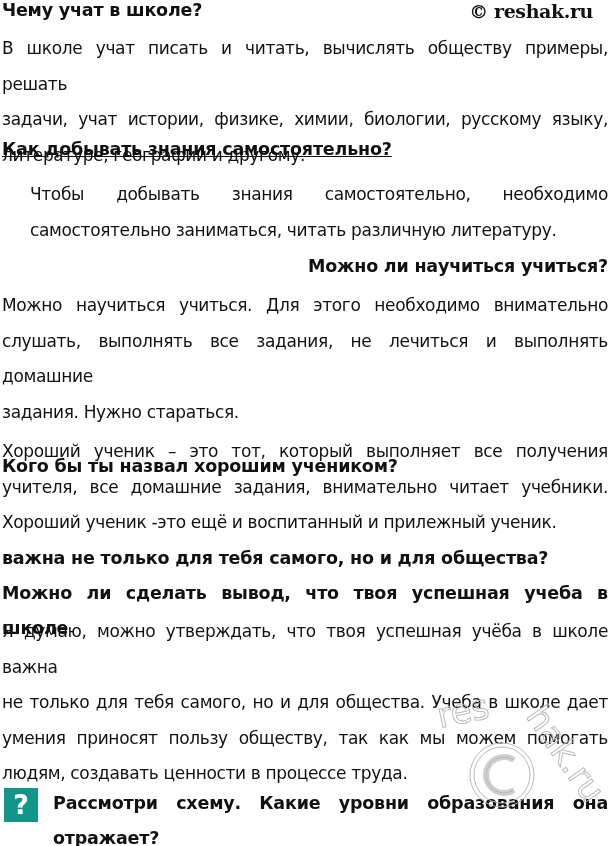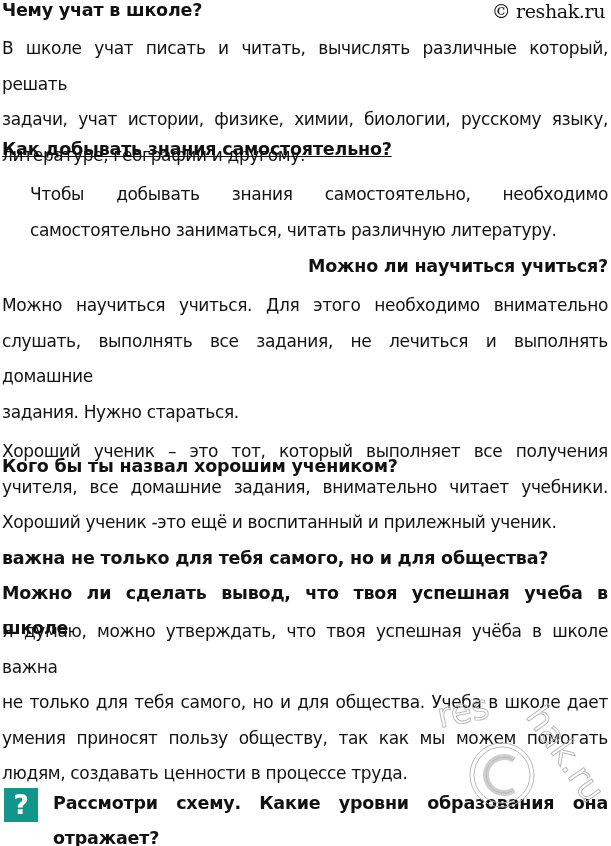--- a/index.html
+++ b/index.html
@@ -14,23 +14,24 @@
       letter-spacing: -0.2px;
     }
     .a {
       position: absolute; left: 2px; right: 3px;
       font-size: 17px; line-height: 35.5px; text-align: justify;
       letter-spacing: -0.35px;
     }
     .a .ln { display: block; text-align: justify; text-align-last: justify; }
     .a .ln.last { text-align-last: left; }
     .copyright {
-      position: absolute; top: 0; right: 6px;
+      position: absolute; top: 0; right: 18px;
       font-family: "DejaVu Serif", serif; font-size: 19px; line-height: 22px;
       letter-spacing: -0.4px;
+      font-weight: bold;
     }
     .task {
       position: absolute; left: 0; top: 786px; right: 3px; height: 60px;
     }
     .task-icon {
       position: absolute; left: 4px; top: 2px; width: 34px; height: 34px;
       background: #12958a; color: #fff; font-weight: bold; font-size: 27px;
       line-height: 34px; text-align: center; font-family: "DejaVu Sans", sans-serif;
     }
     .task-text {
@@ -47,21 +48,21 @@
   </style>
 </head>
 <body>
 
 <div class="page">
 
   <div class="copyright">© reshak.ru</div>
 
   <div class="q" style="top:-7px;">Чему учат в школе?</div>
   <div class="a" style="top:31px;">
-    <span class="ln">В школе учат писать и читать, вычислять различные который, решать</span>
+    <span class="ln">В школе учат писать и читать, вычислять обществу примеры, решать</span>
     <span class="ln">задачи, учат истории, физике, химии, биологии, русскому языку,</span>
     <span class="ln last">литературе, географии и другому.</span>
   </div>
 
   <div class="q" style="top:132px;text-decoration:underline;">Как добывать знания самостоятельно?</div>
   <div class="a" style="top:177px;margin-left:28px;">
     <span class="ln">Чтобы добывать знания самостоятельно, необходимо</span>
     <span class="ln last">самостоятельно заниматься, читать различную литературу.</span>
   </div>
 

